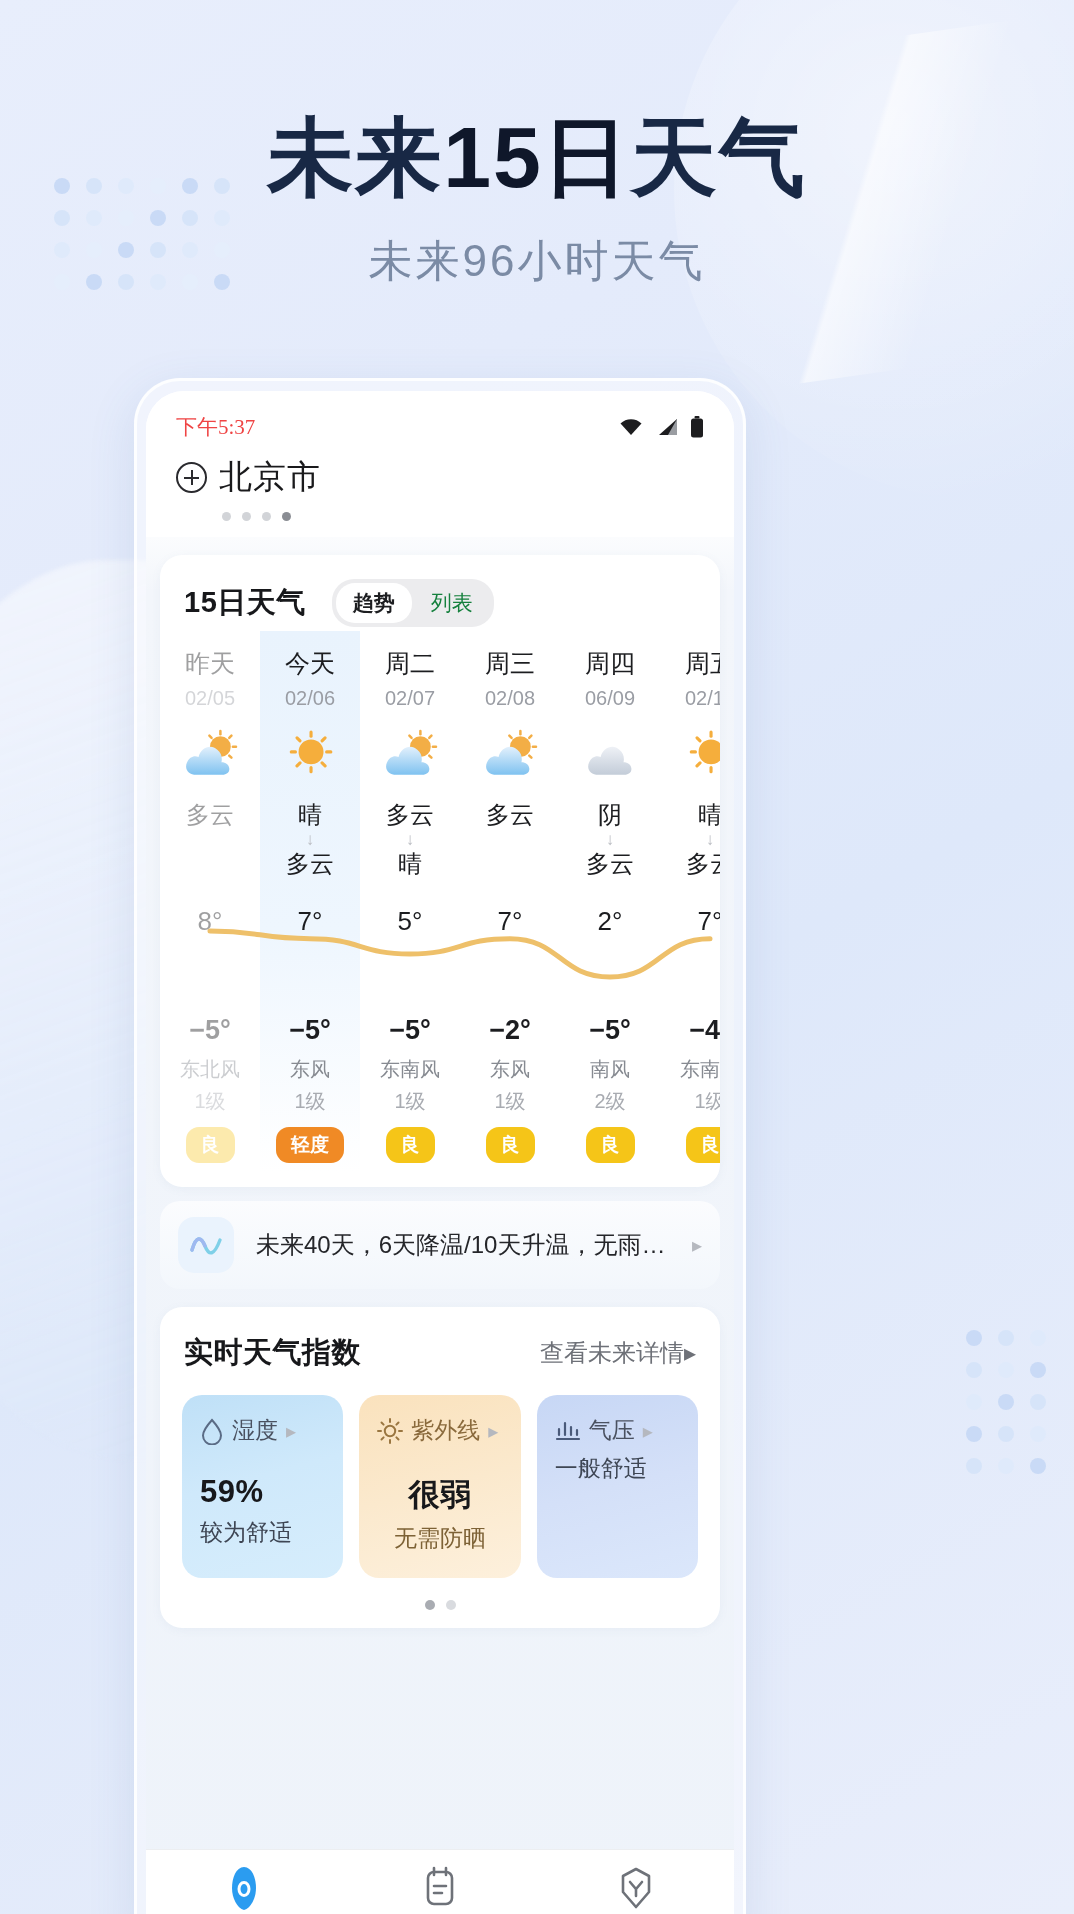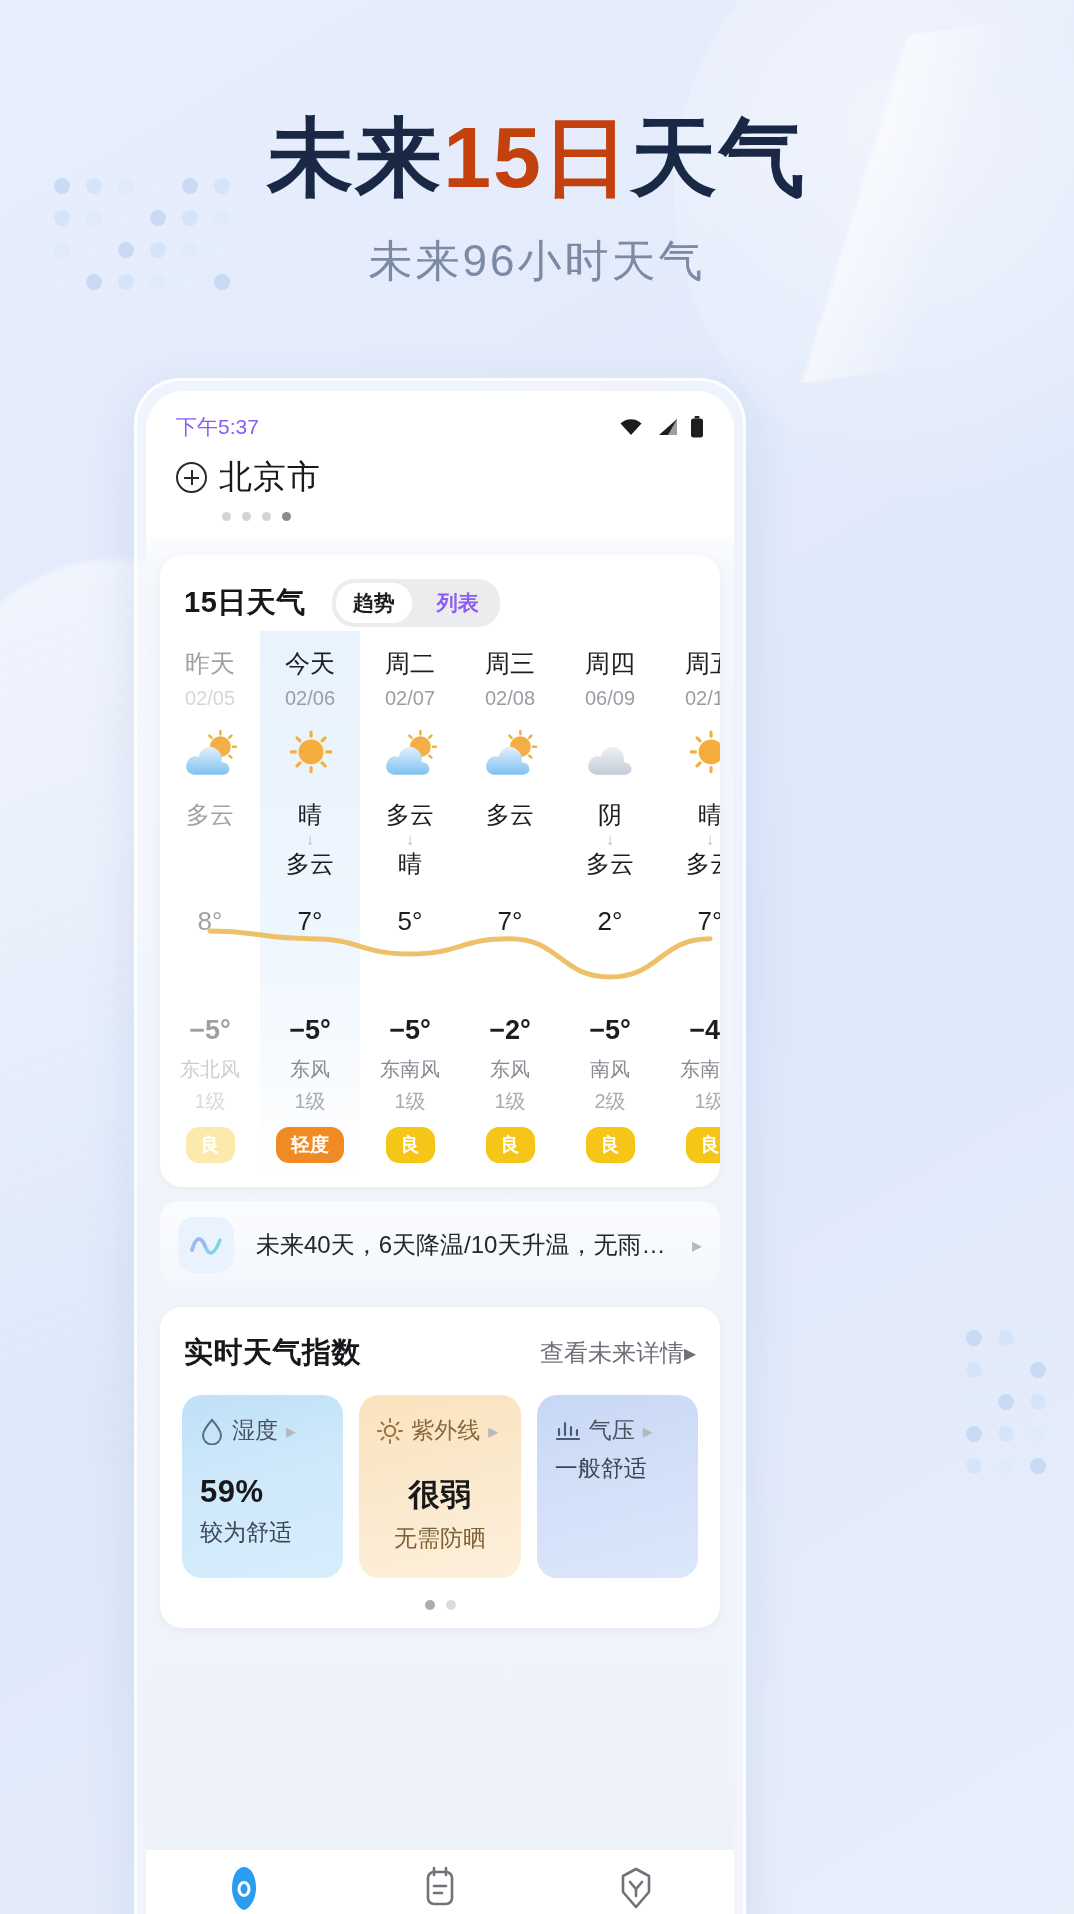--- a/index.html
+++ b/index.html
@@ -35,21 +35,21 @@
   .dotgrid span { width: 16px; height: 16px; border-radius: 50%; display:block; }
   #dots-left { left: 54px; top: 178px; grid-template-columns: repeat(6, 16px); }
   #dots-right { right: 28px; top: 1330px; grid-template-columns: repeat(3, 16px); }
 
   
   .hero { position: absolute; top: 112px; left: 0; width: 100%; text-align: center; z-index: 5; }
   .hero-title {
     font-size: 86px; font-weight: bold; letter-spacing: 2px;
     color: #182845; line-height: 1.05; white-space: nowrap;
   }
-  .hero-title .accent { color: #c2410c; }
+  .hero-title .accent { color: #0f172a; }
   .hero-sub {
     margin-top: 30px; font-size: 44px; color: #7b8ba5; letter-spacing: 3px;
   }
 
   
   .phone {
     position: absolute; left: 134px; top: 378px;
     width: 612px; height: 1560px;
     background: rgba(255,255,255,.45);
     border: 3px solid rgba(255,255,255,.85);
@@ -64,21 +64,21 @@
     overflow: hidden;
     background: linear-gradient(180deg, #ffffff 0%, #ffffff 120px, #f3f6fb 200px, #eef3fa 100%);
     position: relative;
   }
 
   
   .statusbar {
     display: flex; align-items: center; justify-content: space-between;
     padding: 22px 30px 4px 30px; background: #fff;
   }
-  .status-time { font-size: 21px; color: #8b5cf6; }
+  .status-time { font-size: 21px; color: #ef4444; font-family: Liberation Serif, serif; }
   .status-icons { display: flex; align-items: center; gap: 11px; }
 
   
   .app-header { background: #fff; padding: 10px 47px 16px 30px; }
   .city-row { display: flex; align-items: center; gap: 12px; }
   .plus-icon {
     width: 31px; height: 31px; border: 2px solid #2a2a2e; border-radius: 50%;
     position: relative; flex: none;
   }
   .plus-icon::before, .plus-icon::after {
@@ -99,24 +99,24 @@
     box-shadow: 0 2px 10px rgba(120,140,175,.07);
     overflow: hidden;
   }
   .card-head {
     display: flex; align-items: center; gap: 26px;
     padding: 24px 24px 4px 24px;
   }
   .card-title { font-size: 29px; font-weight: bold; color: #17181b; letter-spacing: .5px; }
   .seg {
     display: flex; align-items: center; background: #ececee;
-    border-radius: 22px; padding: 4px; gap: 8px;
+    border-radius: 22px; padding: 4px; gap: 2px;
   }
   .seg span {
-    font-size: 21px; color: #8b5cf6; padding: 6px 17px; border-radius: 19px; white-space: nowrap; font-weight: bold;
+    font-size: 21px; color: #15803d; padding: 6px 17px; border-radius: 19px; white-space: nowrap;
   }
   .seg span.on { background: #fff; color: #1d1e21; font-weight: bold; }
 
   
   .fc-wrap { position: relative; overflow: hidden; padding-bottom: 14px; }
   .fc-cols { display: flex; width: 760px; }
   .fc-col {
     width: 100px; flex: none; text-align: center;
     padding: 16px 0 10px 0;
   }

